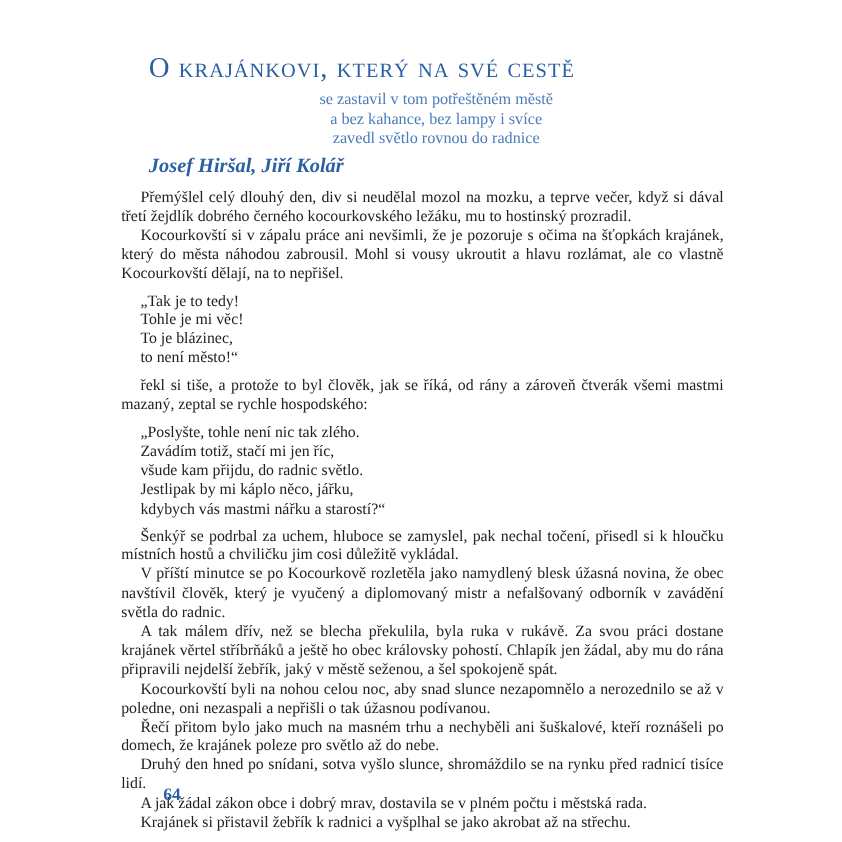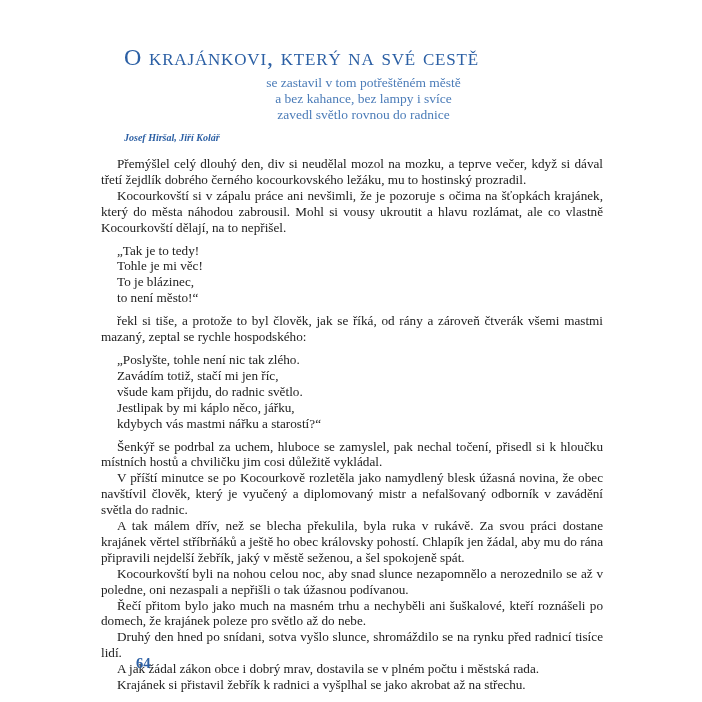--- a/index.html
+++ b/index.html
@@ -41,21 +41,21 @@
     margin-top: 5px;
   }
   .subtitle-line {
     font-size: 13.5px;
     line-height: 16px;
     color: #4b7cb8;
     text-align: center;
   }
   .authors {
     margin-top: 7px;
-    font-size: 10px;
+    font-size: 17px;
     line-height: 16px;
     font-weight: bold;
     font-style: italic;
     color: #2b5fa4;
   }
   .body-text {
     margin-top: 10px;
     font-size: 13.2px;
     line-height: 15.9px;
     color: #212121;

